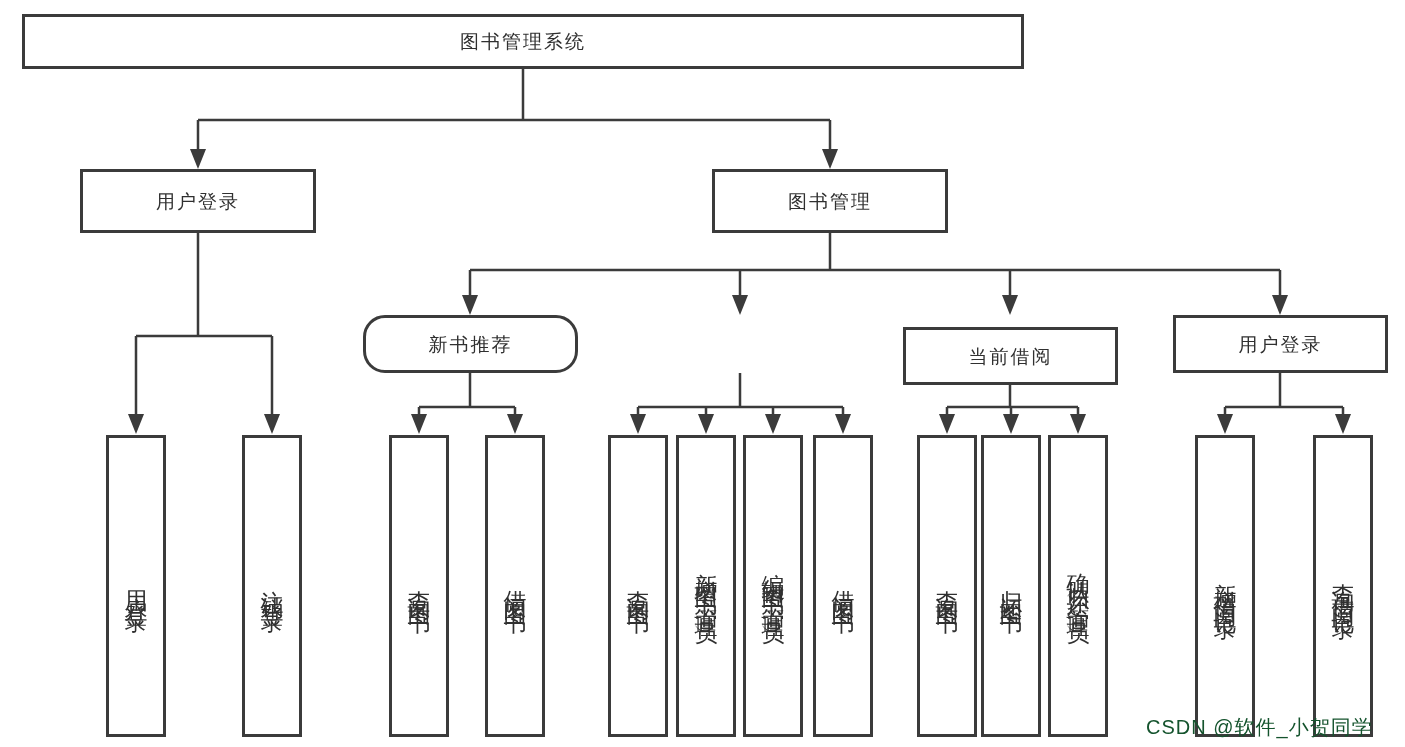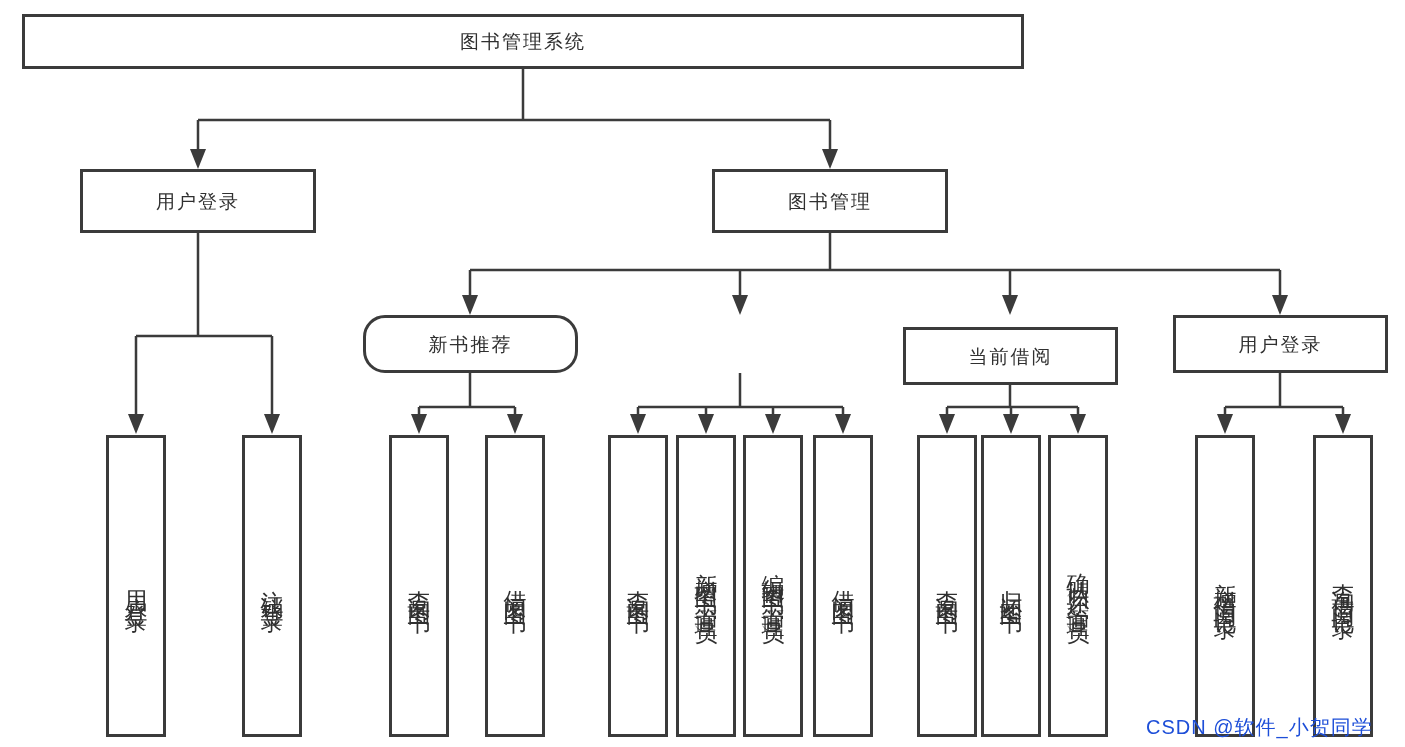--- a/index.html
+++ b/index.html
@@ -68,21 +68,21 @@
   .l-c-return    { left: 981px; }
   .l-c-confirm   { left: 1048px; }
   .l-r-add       { left: 1195px; }
   .l-r-query     { left: 1313px; }
 
   .watermark {
     position: absolute;
     left: 1146px;
     top: 714px;
     font-size: 20px;
-    color: #1d4ed8;
+    color: #14532d;
     letter-spacing: 1px;
     z-index: 5;
     white-space: nowrap;
   }
 </style>
 </head>
 <body>
 
 <div class="canvas">
 

